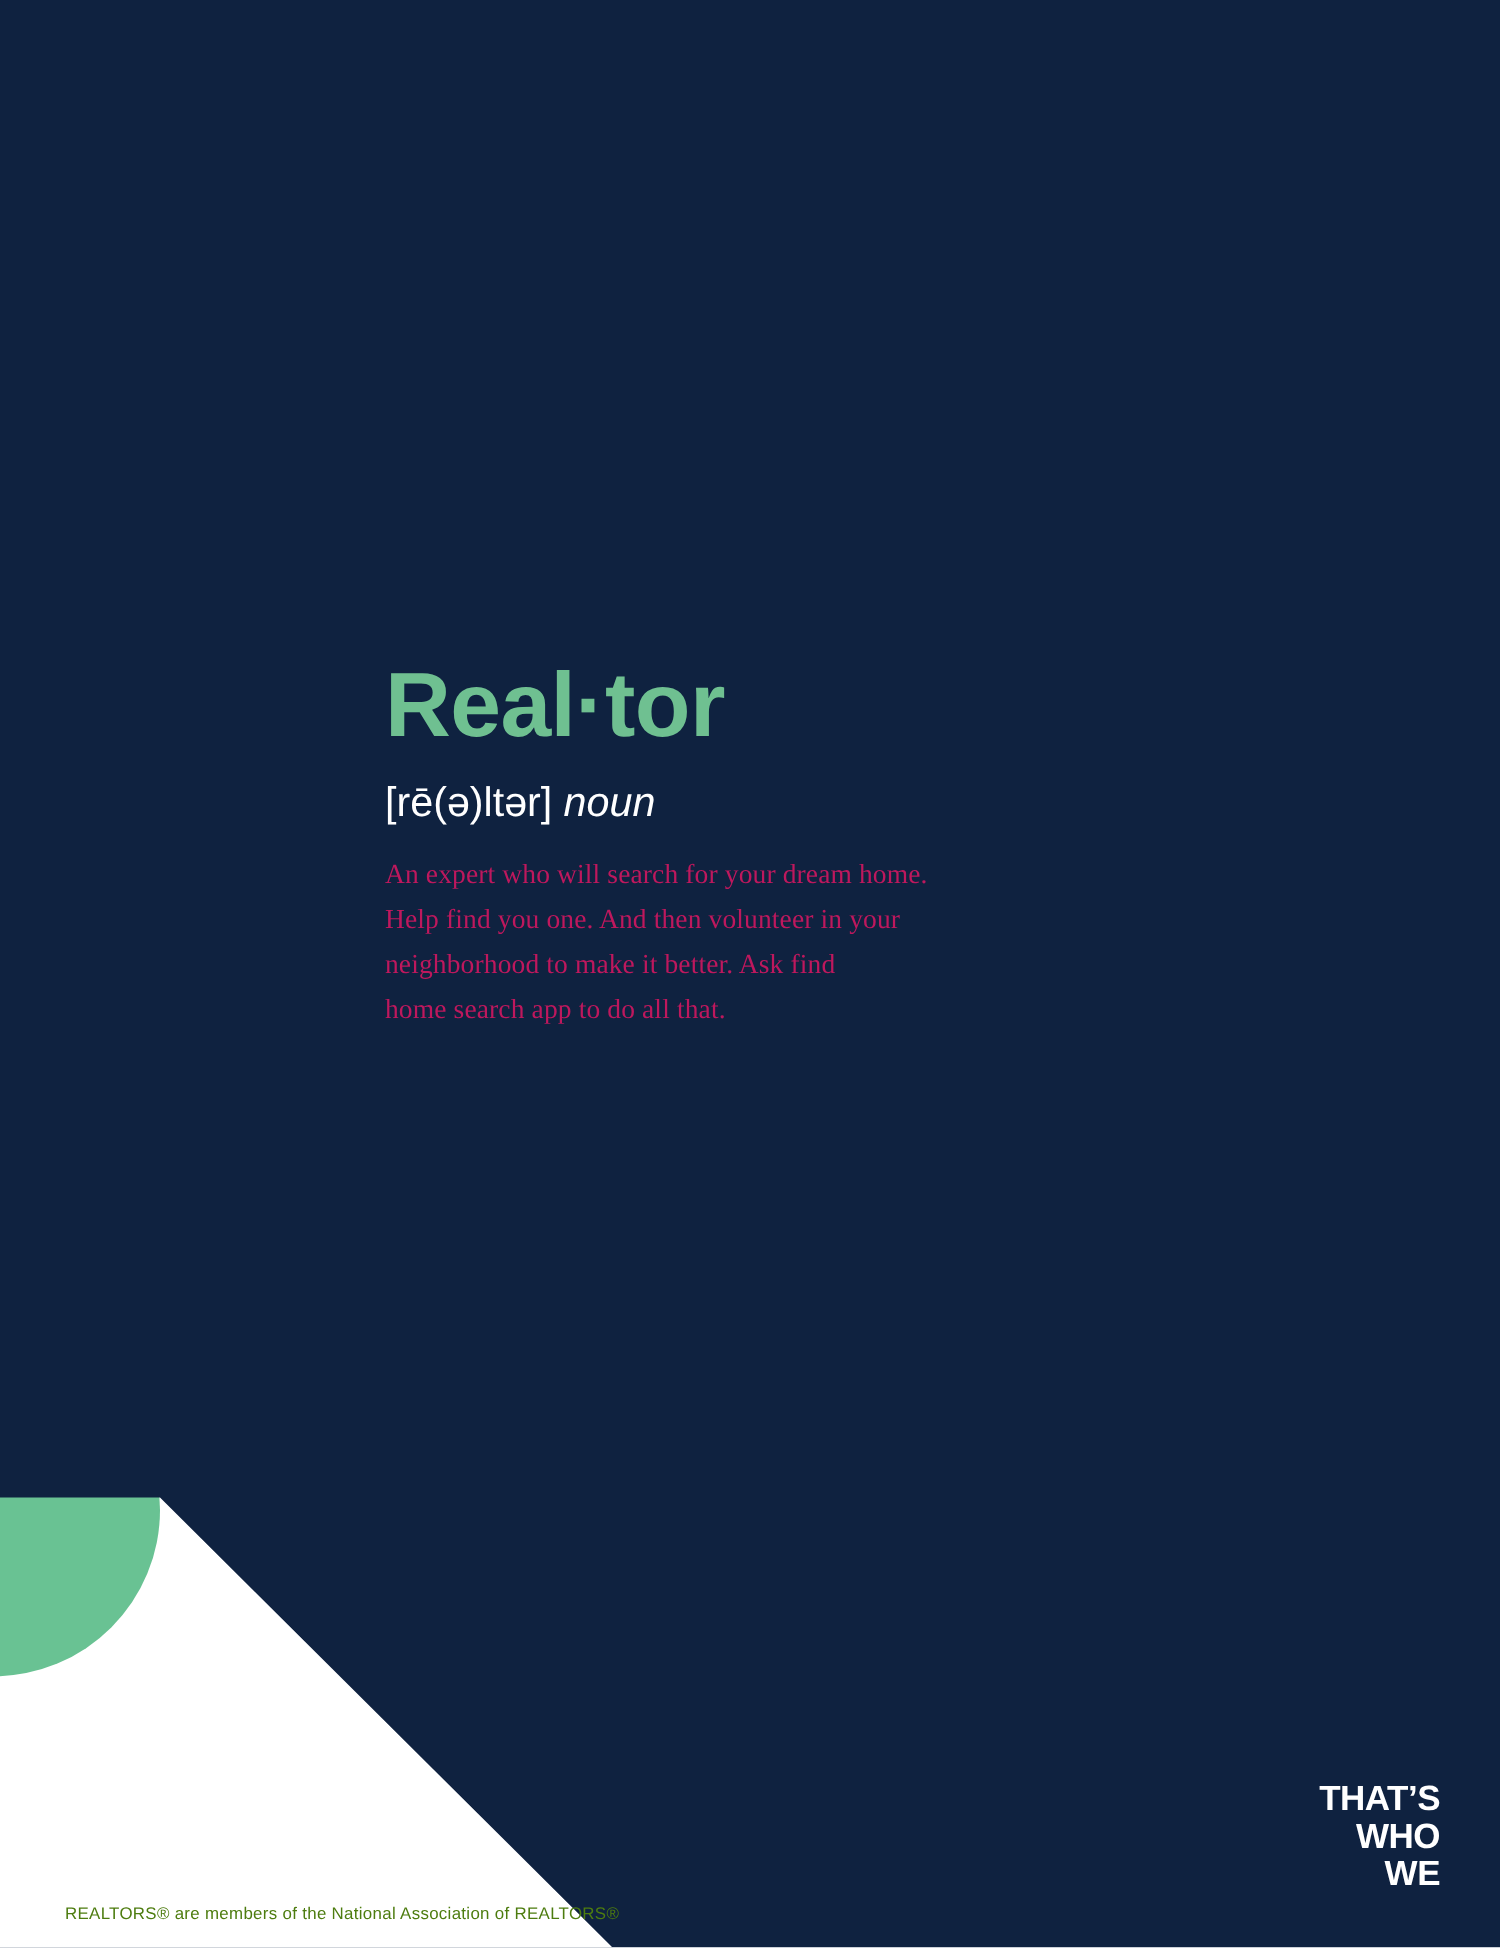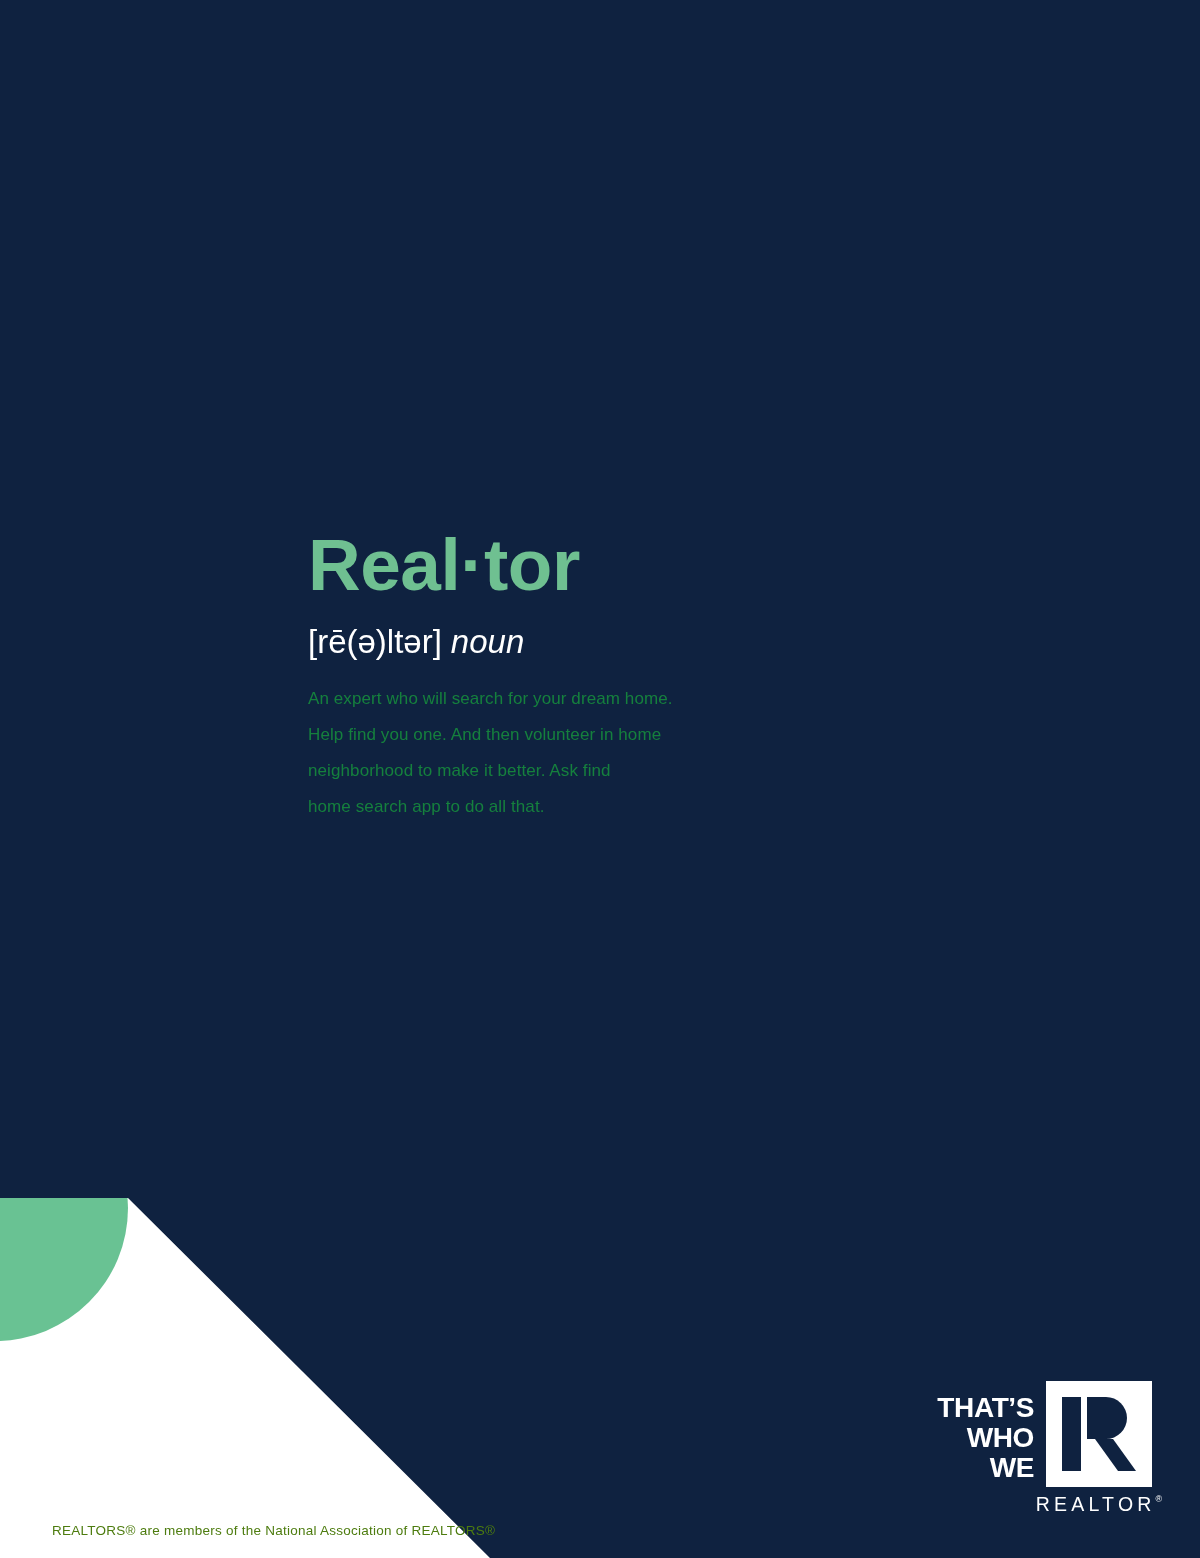--- a/index.html
+++ b/index.html
@@ -60,35 +60,36 @@
     margin-top:22px;
     font-family:Liberation Sans, sans-serif;
     font-size:33px;
     color:#ffffff;
     line-height:1.15;
     white-space:nowrap;
   }
   #pron-line .pron-noun { font-style:italic; margin-left:9px; }
   #body-copy {
     margin-top:20px;
-    font-size:17px;
-    color:#15803d;
+    font-size:22px;
+    color:#be185d;
     line-height:36px;
     letter-spacing:0.1px;
+    font-family:Liberation Serif, serif;
   }
   #body-copy .body-line { display:block; white-space:nowrap; }
 
   
   #logo-lockup {
     position:absolute;
     right:48px; bottom:44px;
     z-index:7;
     display:flex;
     align-items:flex-start;
-    gap:12px;
+    gap:36px;
   }
   #tagline {
     text-align:right;
     color:#ffffff;
     font-weight:bold;
     font-size:28px;
     line-height:30px;
     letter-spacing:-0.4px;
     padding-top:12px;
   }
@@ -141,46 +142,30 @@
 
   <div id="text-block">
     <div id="headline">Real·tor</div>
 
     <div id="pron-line">
       <span class="pron-phonetic">[rē(ə)ltər]</span><span class="pron-noun">noun</span>
     </div>
 
     <div id="body-copy">
       <span class="body-line">An expert who will search for your dream home.</span>
-      <span class="body-line">Help find you one. And then volunteer in home</span>
+      <span class="body-line">Help find you one. And then volunteer in your</span>
       <span class="body-line">neighborhood to make it better.  Ask find</span>
       <span class="body-line">home search app to do all that.</span>
     </div>
   </div>
 
   <div id="logo-lockup">
     <div id="tagline">
       <span>THAT’S</span>
       <span>WHO</span>
       <span>WE</span>
     </div>
 
-    <div id="logo-mark">
-      <div id="r-box">
-        <svg width="78" height="78" viewBox="0 0 78 78">
-
-          <rect x="2" y="2" width="19" height="74" fill="#0F2240"></rect>
-
-          <path d="M27 2 h19 a21 21 0 0 1 0 42 h-19 z" fill="#0F2240"></path>
-
-          <path d="M35 44 L53 44 L76 76 L58 76 Z" fill="#0F2240"></path>
-        </svg>
-      </div>
-      <div id="realtor-word-row">
-        <span id="realtor-word">REALTOR</span>
-        <span id="realtor-reg">®</span>
-      </div>
-    </div>
   </div>
 
   <div id="footer-note">REALTORS® are members of the National Association of REALTORS®</div>
 
 </div>
 
 </body></html>

